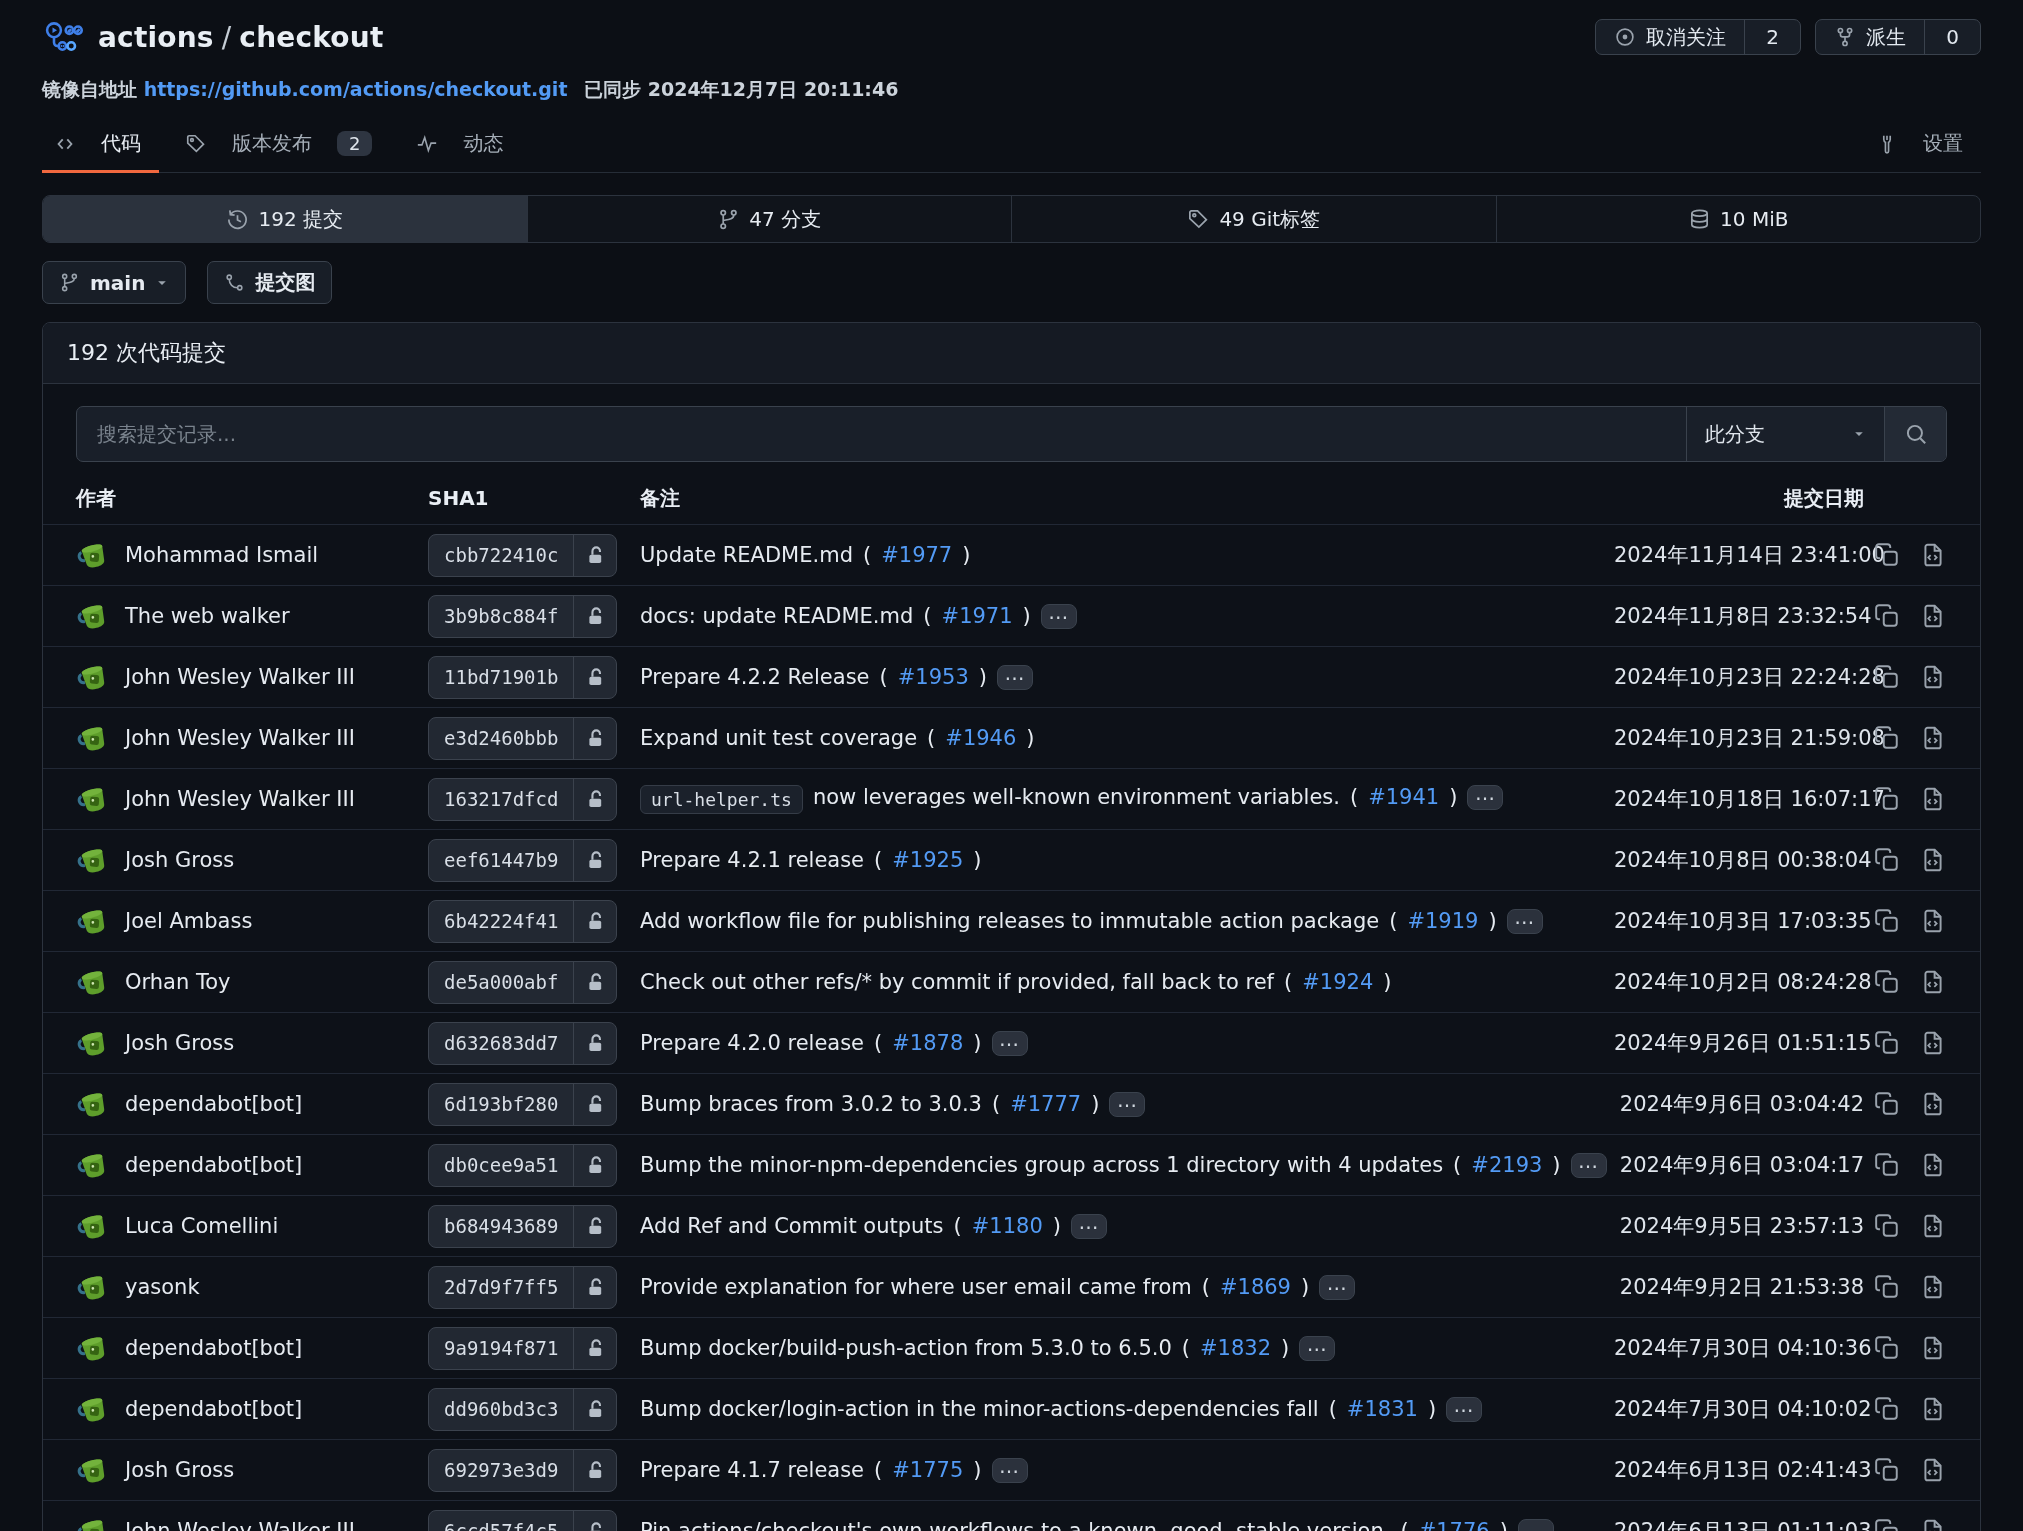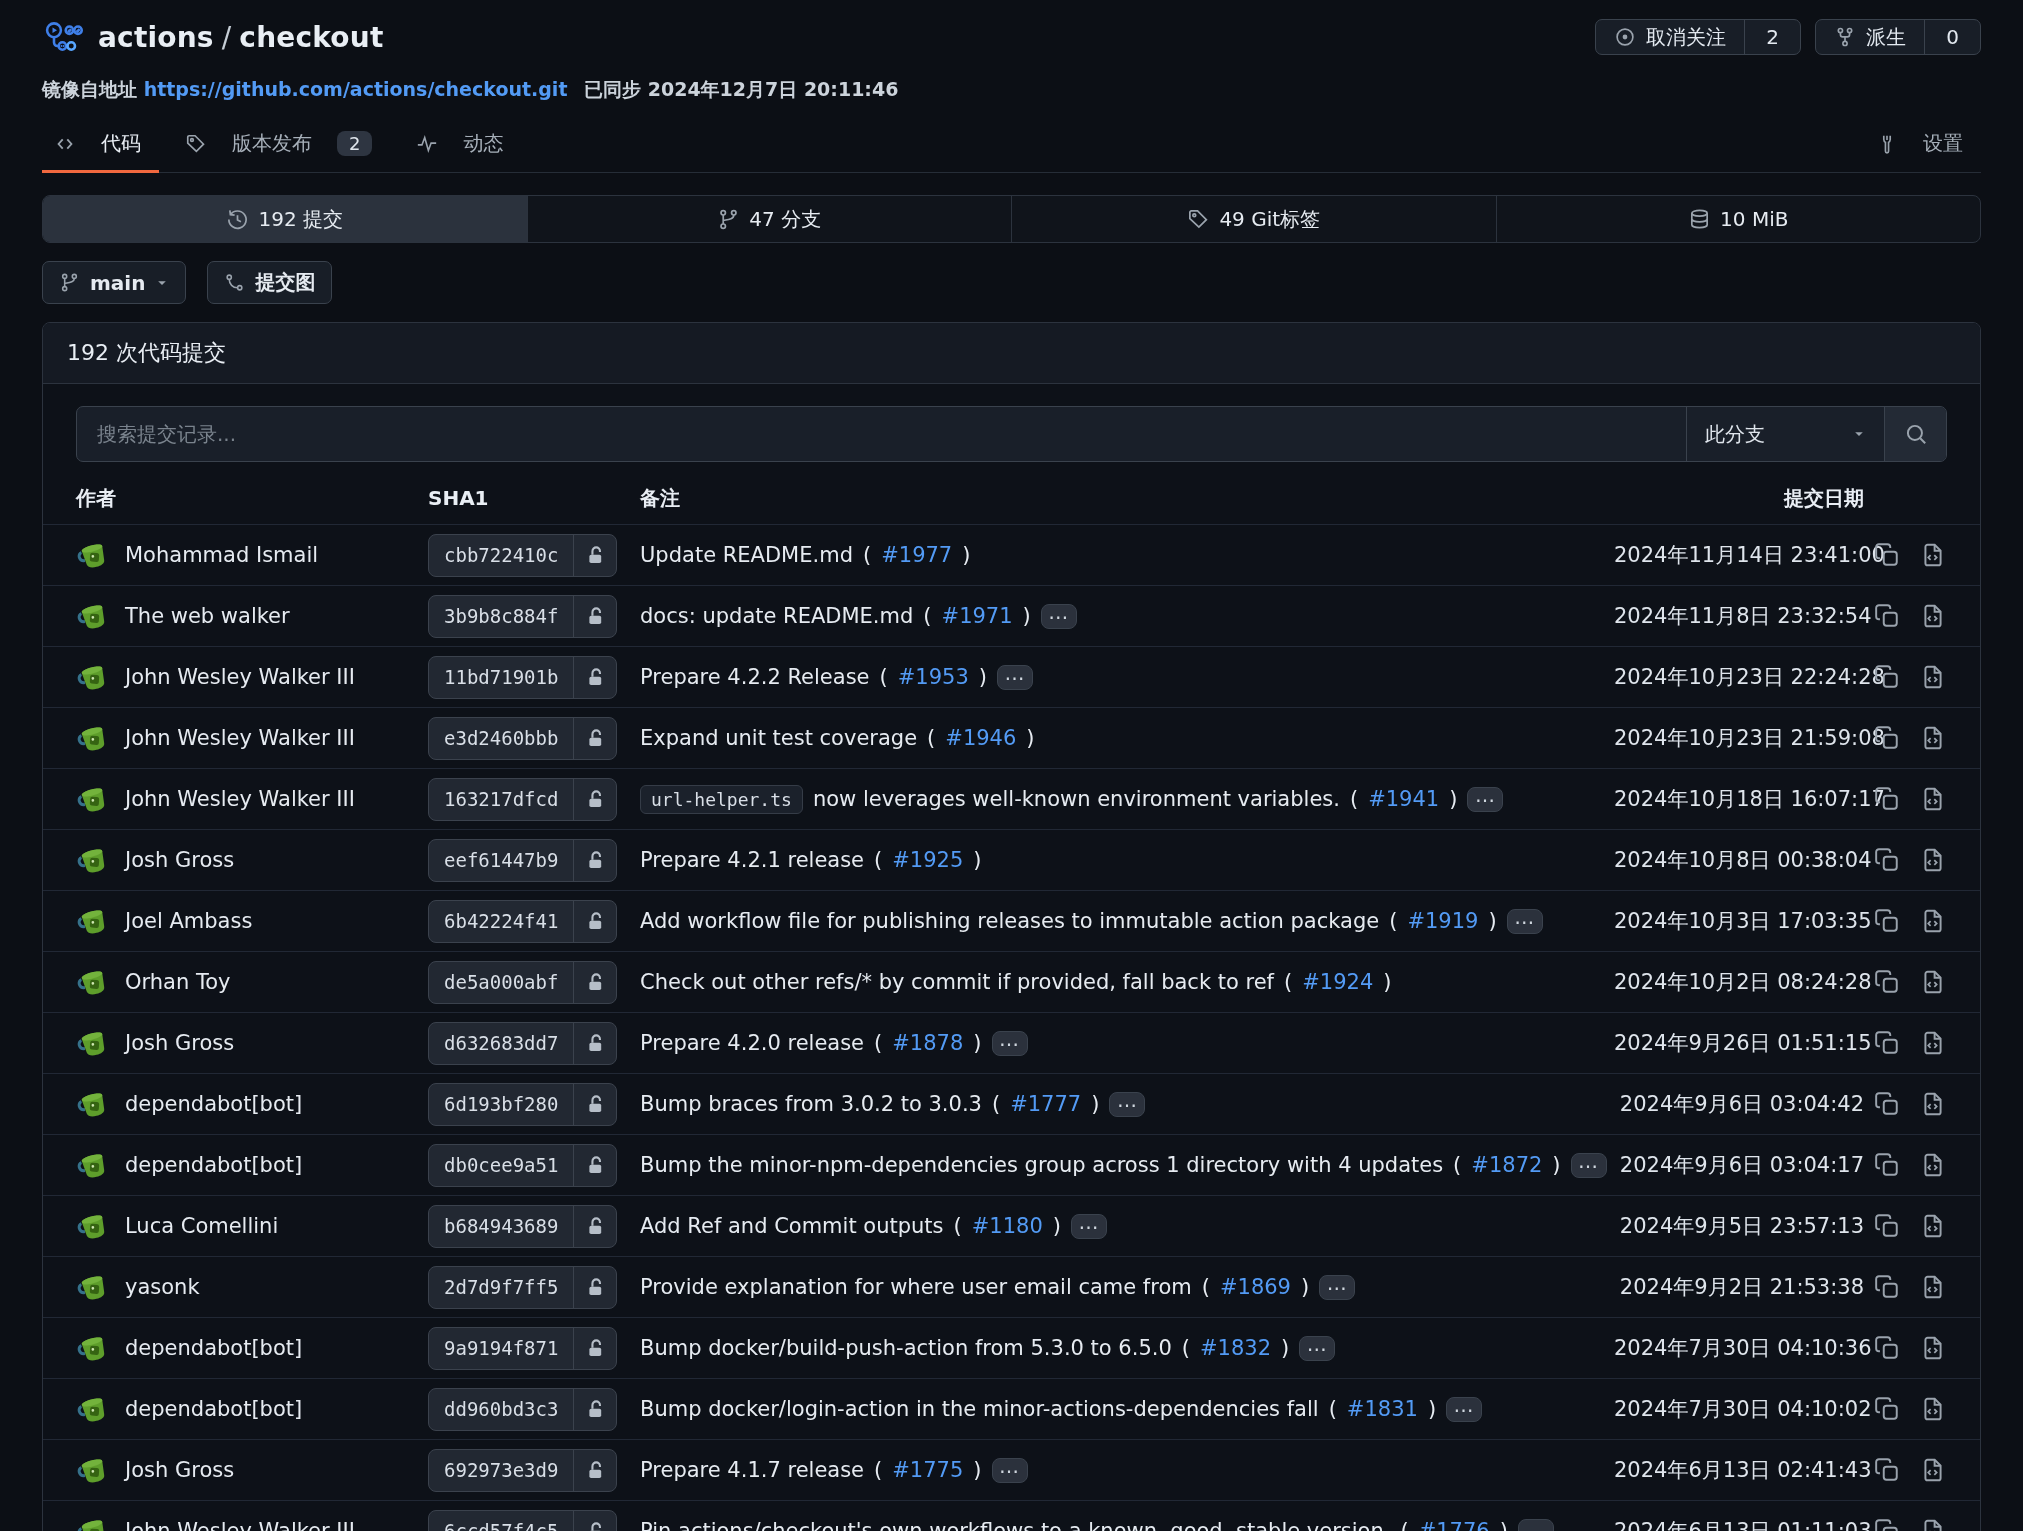--- a/index.html
+++ b/index.html
@@ -79,21 +79,21 @@
   .commit-row { height:61px; border-top:1px solid #212835; }
   .cell-author { display:flex; align-items:center; gap:13px; font-size:21px; color:#e6ebf1;
                  overflow:hidden; white-space:nowrap; }
   .avatar { width:36px; height:36px; flex:none; }
   .sha-btn { display:inline-flex; align-items:stretch; height:43px; background:#222832;
              border:1px solid #3b424d; border-radius:8px; overflow:hidden; cursor:pointer; }
   .sha-text { display:flex; align-items:center; padding:0 15px;
               font-family:"DejaVu Sans Mono","Liberation Mono",monospace; font-size:19px; color:#d9dfe7; }
   .sha-sep { width:1px; background:#3b424d; }
   .sha-lock { width:42px; display:flex; align-items:center; justify-content:center; color:#b6bec8; }
-  .cell-msg { display:flex; align-items:center; gap:10px; font-size:21px; color:#e6ebf1;
+  .cell-msg { display:flex; align-items:flex-start; gap:10px; font-size:21px; color:#e6ebf1;
               overflow:hidden; white-space:nowrap; padding-right:14px; }
   .cell-msg a { color:#539bf5; }
   .code-pill { font-family:"DejaVu Sans Mono","Liberation Mono",monospace; font-size:18px;
                background:#1b212b; border:1px solid #353c47; border-radius:6px; padding:3px 10px; color:#d9dfe7; }
   .more-btn { flex:none; background:#2b313c; border:1px solid #3a424d; border-radius:8px;
               height:25px; min-width:36px; display:flex; align-items:center; justify-content:center;
               color:#cfd6de; cursor:pointer; }
   .more-btn span { font-size:20px; line-height:0; position:relative; top:-4px; letter-spacing:1px; }
   .cell-date { text-align:right; font-size:21px; color:#dfe5ec; white-space:nowrap; }
   .row-icon-btn { width:46px; height:40px; display:flex; align-items:center; justify-content:center;
@@ -886,21 +886,21 @@
             <path d="M8.5 11V7a4.3 4.3 0 0 1 8.6 0v1.1" fill="none" stroke="currentColor" stroke-width="2.4"></path>
             <rect x="5" y="11" width="13.5" height="9.5" rx="2" fill="currentColor"></rect>
           </svg>
         </span>
       </div>
     </div>
     <div class="cell-msg">
 
       <span>Bump the minor-npm-dependencies group across 1 directory with 4 updates </span>
             <span>(</span>
-            <a href="#">#1872</a>
+            <a href="#">#2193</a>
             <span>)</span>
       <span class="more-btn">
               <span>…</span>
             </span>
     </div>
     <div class="cell-date">2024年9月6日 03:04:17</div>
     <button class="row-icon-btn">
       <span class="icon">
         <svg width="26" height="26" viewBox="0 0 24 24" fill="none" stroke="currentColor" stroke-width="1.8">
           <rect x="9" y="9" width="12" height="12" rx="2.5"></rect>

